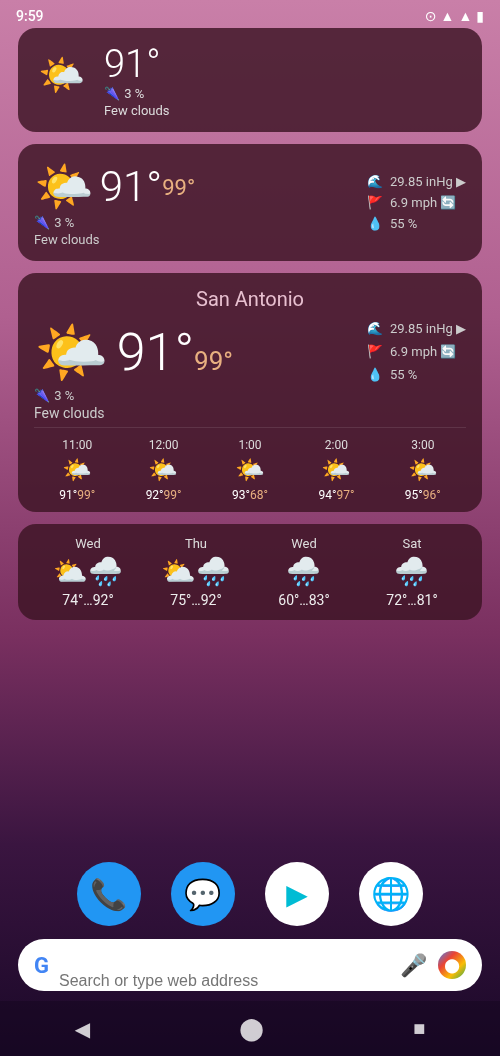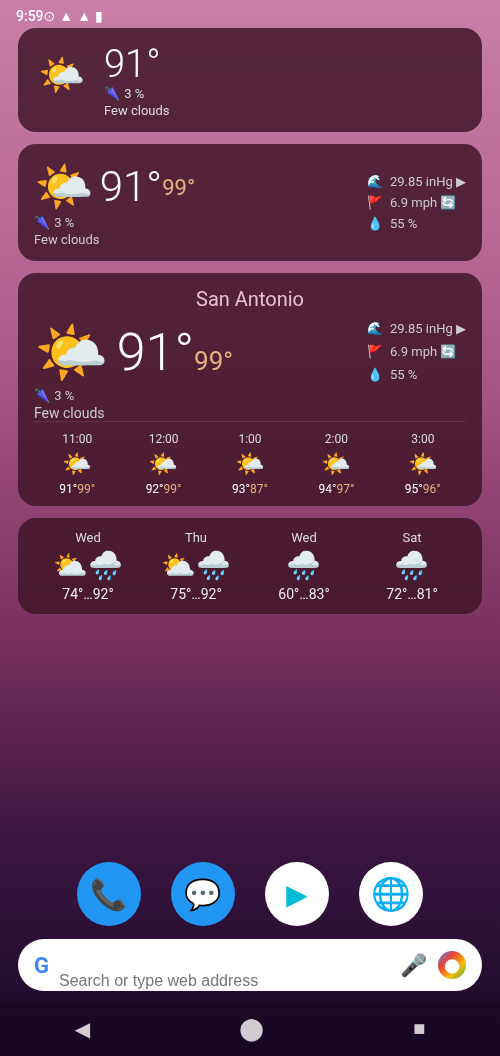--- a/index.html
+++ b/index.html
@@ -8,20 +8,21 @@
       height: 1056px;
       background: linear-gradient(180deg, #c97fa8 0%, #b06090 30%, #7a3060 60%, #3a1540 80%, #1a0828 100%);
       font-family: 'Roboto', Arial, sans-serif;
       position: relative;
       overflow: hidden;
     }
 
     
     .status-bar {
       display: flex;
+      justify-content: space-between;
       align-items: center;
       padding: 8px 16px 4px;
       color: white;
       font-size: 14px;
       font-weight: 500;
     }
     .status-right {
       display: flex;
       align-items: center;
       gap: 4px;
@@ -116,21 +117,21 @@
     .widget-lg-right {
       display: flex;
       flex-direction: column;
       gap: 8px;
       margin-top: 4px;
     }
 
     
     .hourly-row {
       display: flex;
-      margin-top: 0;
+      margin-top: 6px;
       padding-top: 10px;
       border-top: 1px solid rgba(255,255,255,0.1);
     }
     .hourly-item {
       display: flex;
       flex-direction: column;
       align-items: center;
       gap: 4px;
       flex: 1;
     }
@@ -339,21 +340,21 @@
       <span class="hourly-temp"><span class="hourly-temp-hi">91°</span><span class="hourly-temp-lo">99°</span></span>
     </div>
     <div class="hourly-item">
       <span class="hourly-time">12:00</span>
       <span class="hourly-icon">🌤️</span>
       <span class="hourly-temp"><span class="hourly-temp-hi">92°</span><span class="hourly-temp-lo">99°</span></span>
     </div>
     <div class="hourly-item">
       <span class="hourly-time">1:00</span>
       <span class="hourly-icon">🌤️</span>
-      <span class="hourly-temp"><span class="hourly-temp-hi">93°</span><span class="hourly-temp-lo">87°</span></span>
+      <span class="hourly-temp"><span class="hourly-temp-hi">93°</span><span class="hourly-temp-lo">68°</span></span>
     </div>
     <div class="hourly-item">
       <span class="hourly-time">2:00</span>
       <span class="hourly-icon">🌤️</span>
       <span class="hourly-temp"><span class="hourly-temp-hi">94°</span><span class="hourly-temp-lo">97°</span></span>
     </div>
     <div class="hourly-item">
       <span class="hourly-time">3:00</span>
       <span class="hourly-icon">🌤️</span>
       <span class="hourly-temp"><span class="hourly-temp-hi">95°</span><span class="hourly-temp-lo">96°</span></span>

